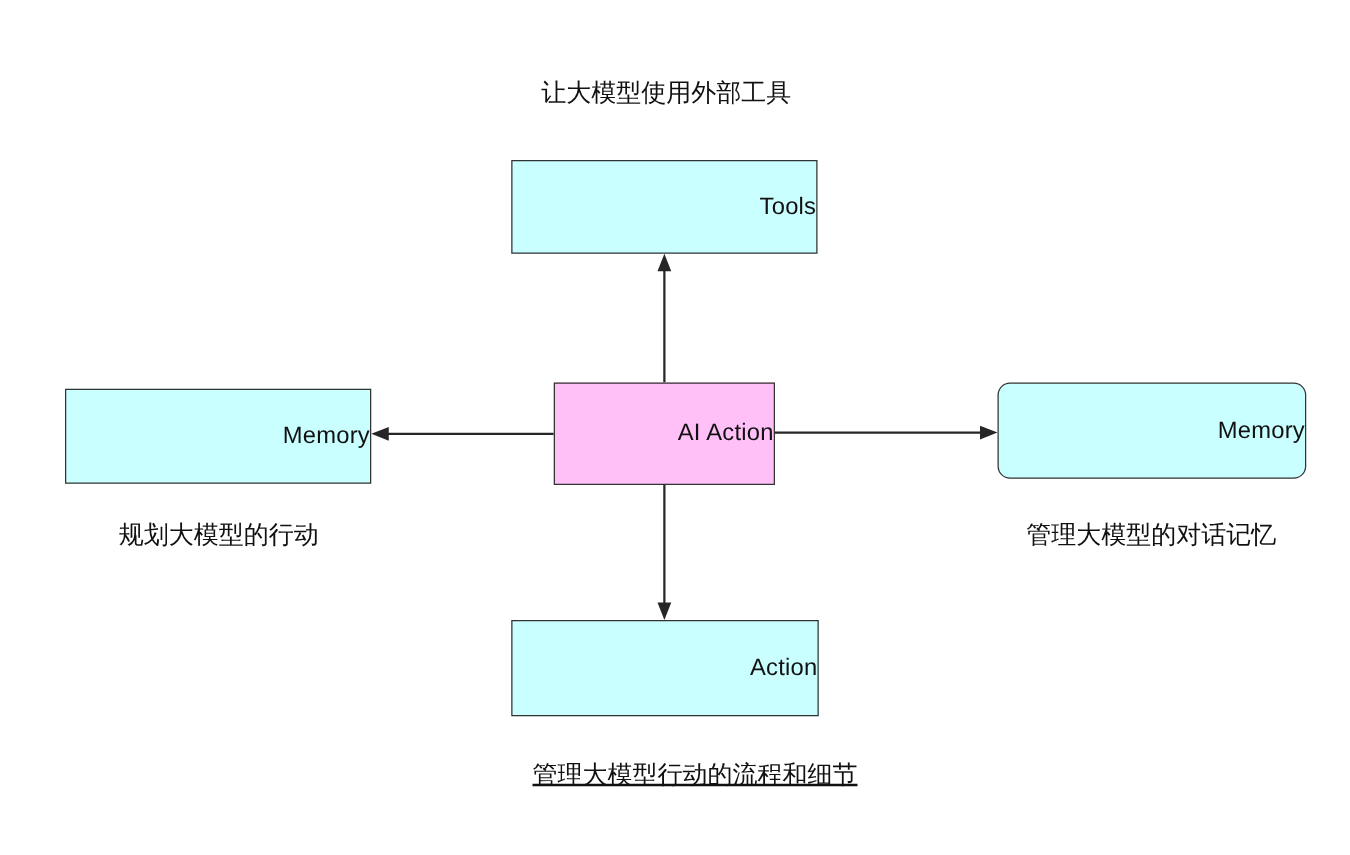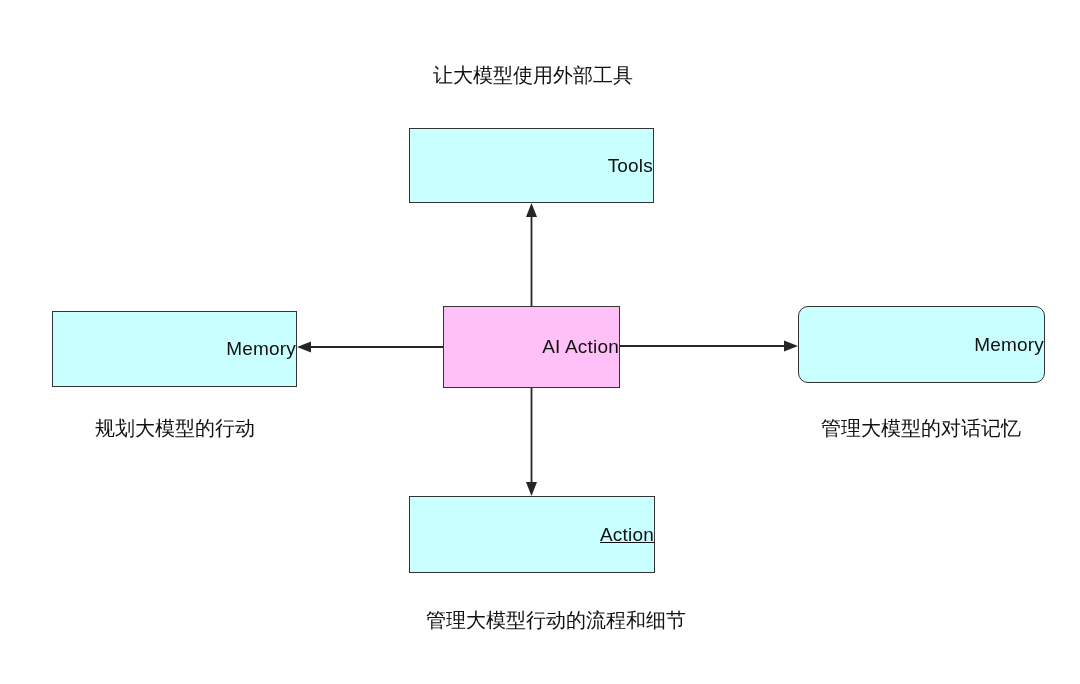--- a/index.html
+++ b/index.html
@@ -36,33 +36,33 @@
     font-size: 19px;
     letter-spacing: 0.2px;
   }
   .node--center {
     background: var(--center-fill);
   }
   .node-tools   { left: 409px; top: 128px; width: 245px; height: 75px; }
   .node-center  { left: 443px; top: 306px; width: 177px; height: 82px; }
   .node-planing { left: 52px;  top: 311px; width: 245px; height: 76px; }
   .node-memory  { left: 798px; top: 306px; width: 247px; height: 77px; border-radius: 10px; }
-  .node-action  { left: 409px; top: 496px; width: 246px; height: 77px; text-decoration: underline; }
+  .node-action  { left: 409px; top: 496px; width: 246px; height: 77px; }
   .caption {
     position: absolute;
     text-align: center;
     font-size: 20px;
     font-weight: 400;
     line-height: 26px;
     white-space: nowrap;
   }
   .caption-top    { left: 333px; top: 62px;  width: 400px; }
   .caption-left   { left: 25px;  top: 415px; width: 300px; }
   .caption-right  { left: 761px; top: 415px; width: 320px; }
-  .caption-bottom { left: 356px; top: 607px; width: 400px; }
+  .caption-bottom { left: 356px; top: 607px; width: 400px; text-decoration: underline; }
   .arrows {
     position: absolute;
     left: 0; top: 0;
     width: 1080px;
     height: 684px;
     pointer-events: none;
   }
   .arrows line { stroke: var(--arrow); stroke-width: 1.8; }
   .arrows polygon { fill: var(--arrow); }
 </style>

